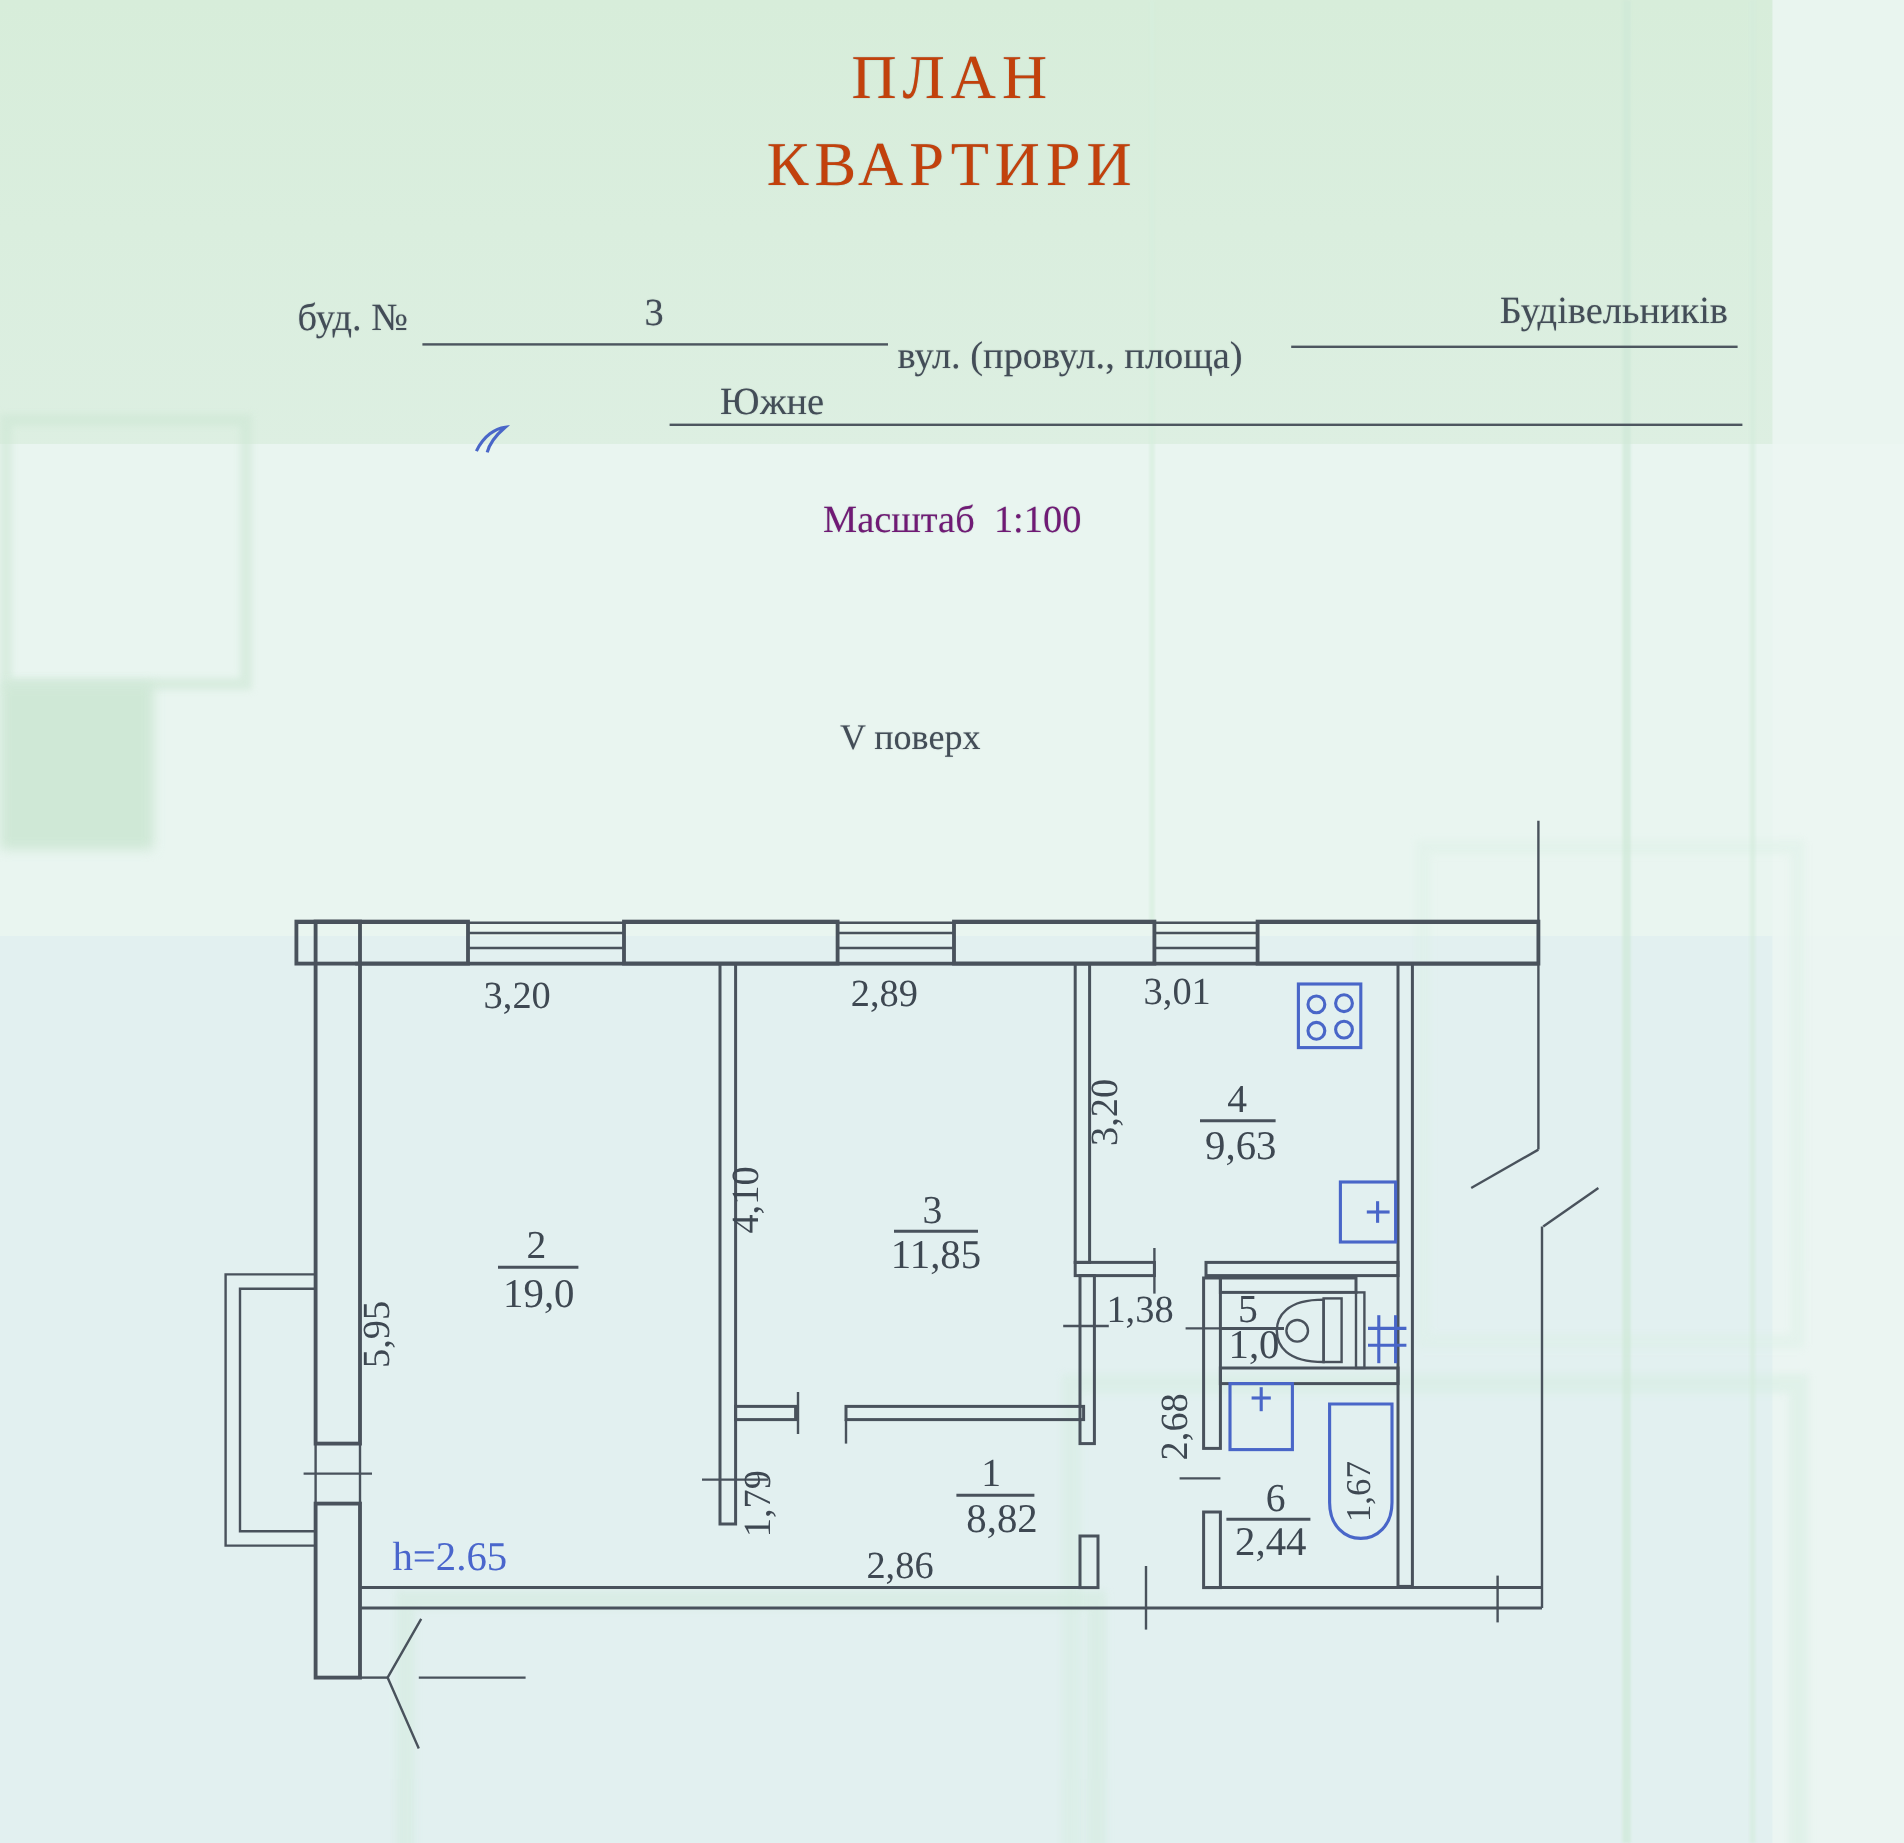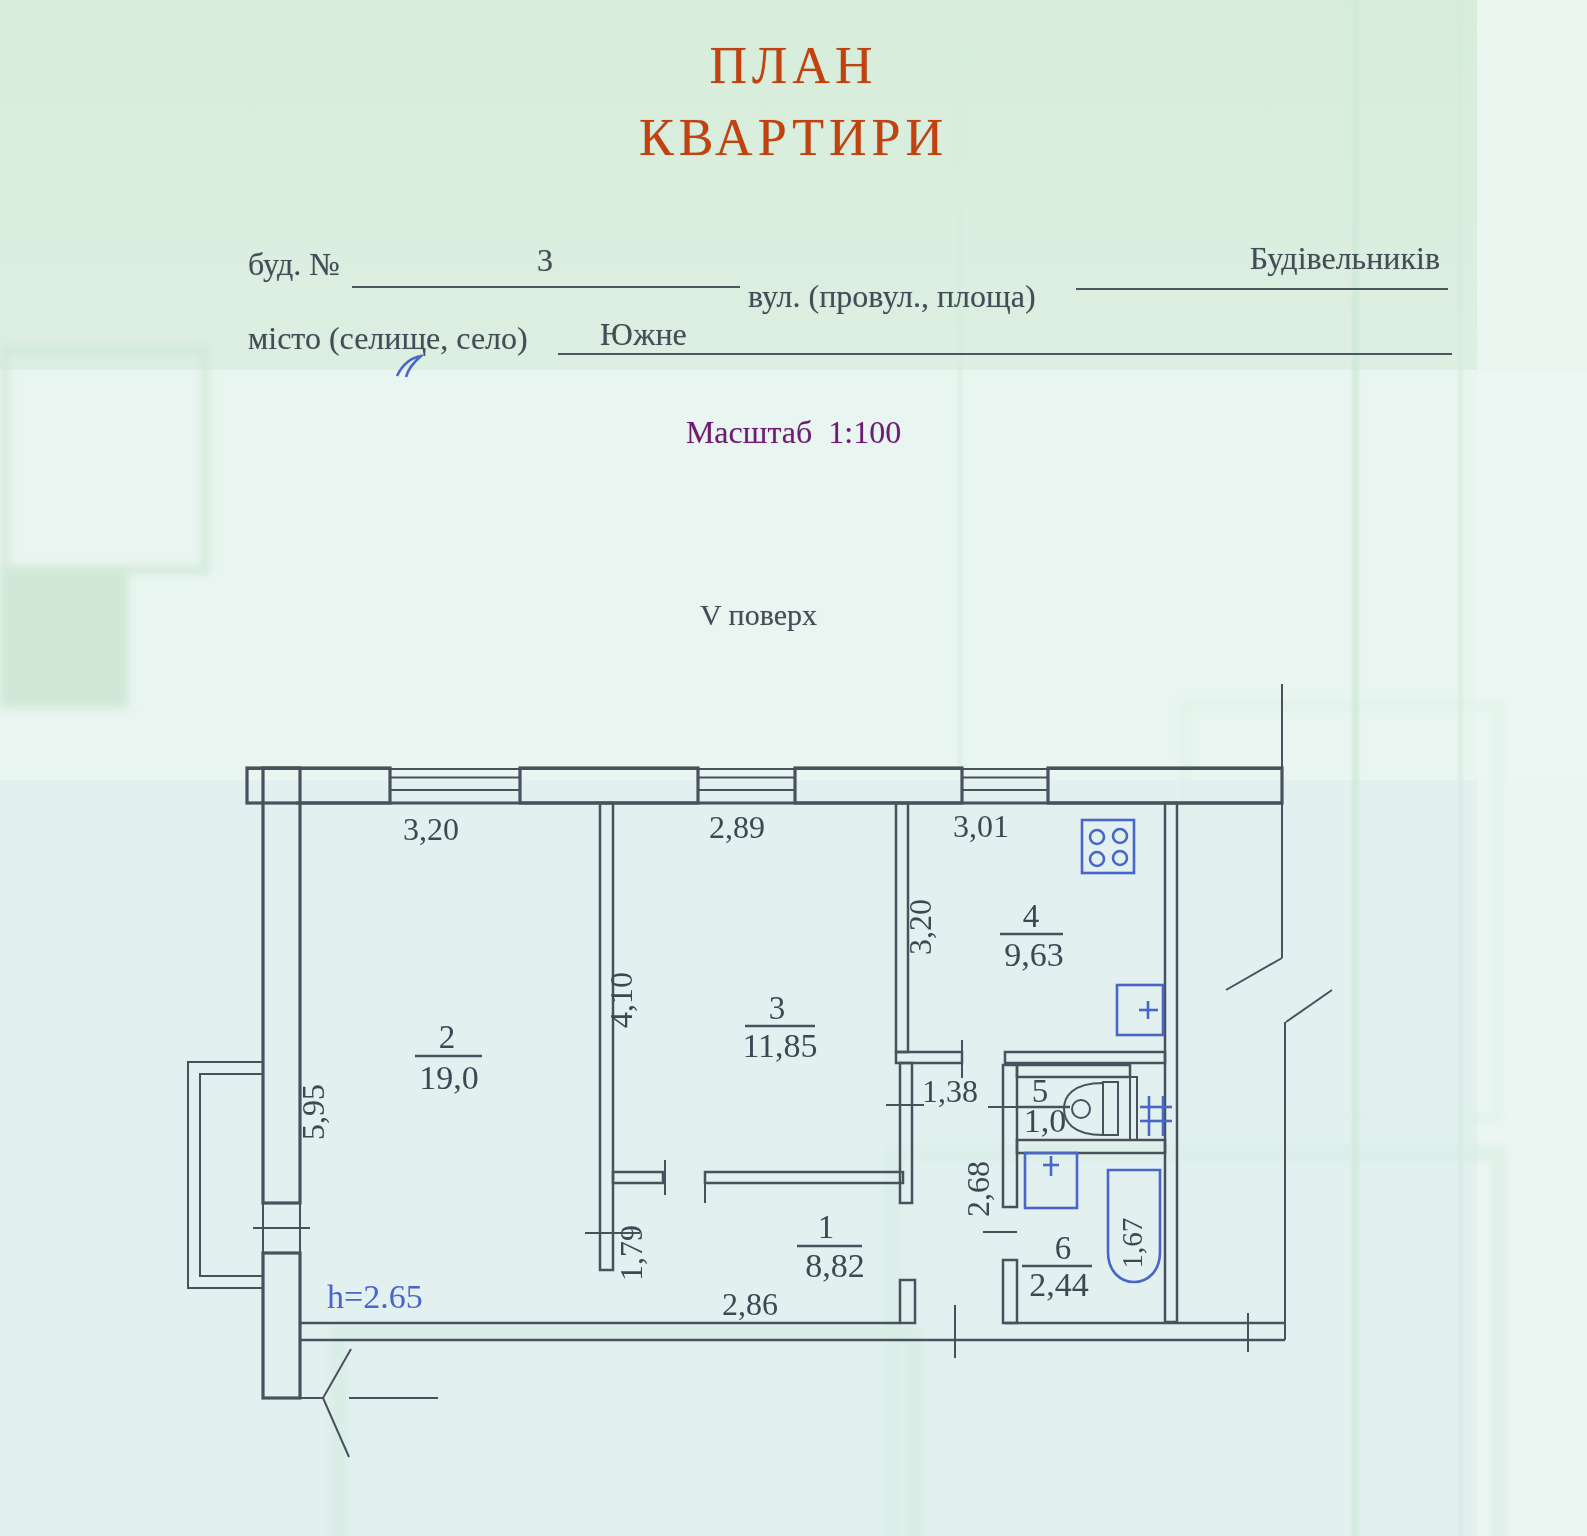--- a/index.html
+++ b/index.html
@@ -78,21 +78,20 @@
   <div class="title t1">ПЛАН</div>
   <div class="title t2">КВАРТИРИ</div>
 
   <div class="formtext fl-bud">буд. №</div>
   <div class="formtext fv-bud">3</div>
   <div class="uline u1a"></div>
   <div class="formtext fl-vul">вул. (провул., площа)</div>
   <div class="formtext fv-vul">Будівельників</div>
   <div class="uline u1b"></div>
 
-  <div class="formtext fl-misto">місто (селище, село)</div>
   <div class="formtext fv-misto">Южне</div>
   <div class="uline u2"></div>
 
   <div class="scale">Масштаб  1:100</div>
   <div class="floor">V поверх</div>
 
   <svg class="plan" width="1587" height="1536" viewBox="0 0 1587 1536">
     <defs>
       <pattern id="stipple" width="7" height="7" patternUnits="userSpaceOnUse">
         <rect width="7" height="7" fill="#edf0ec"></rect>

